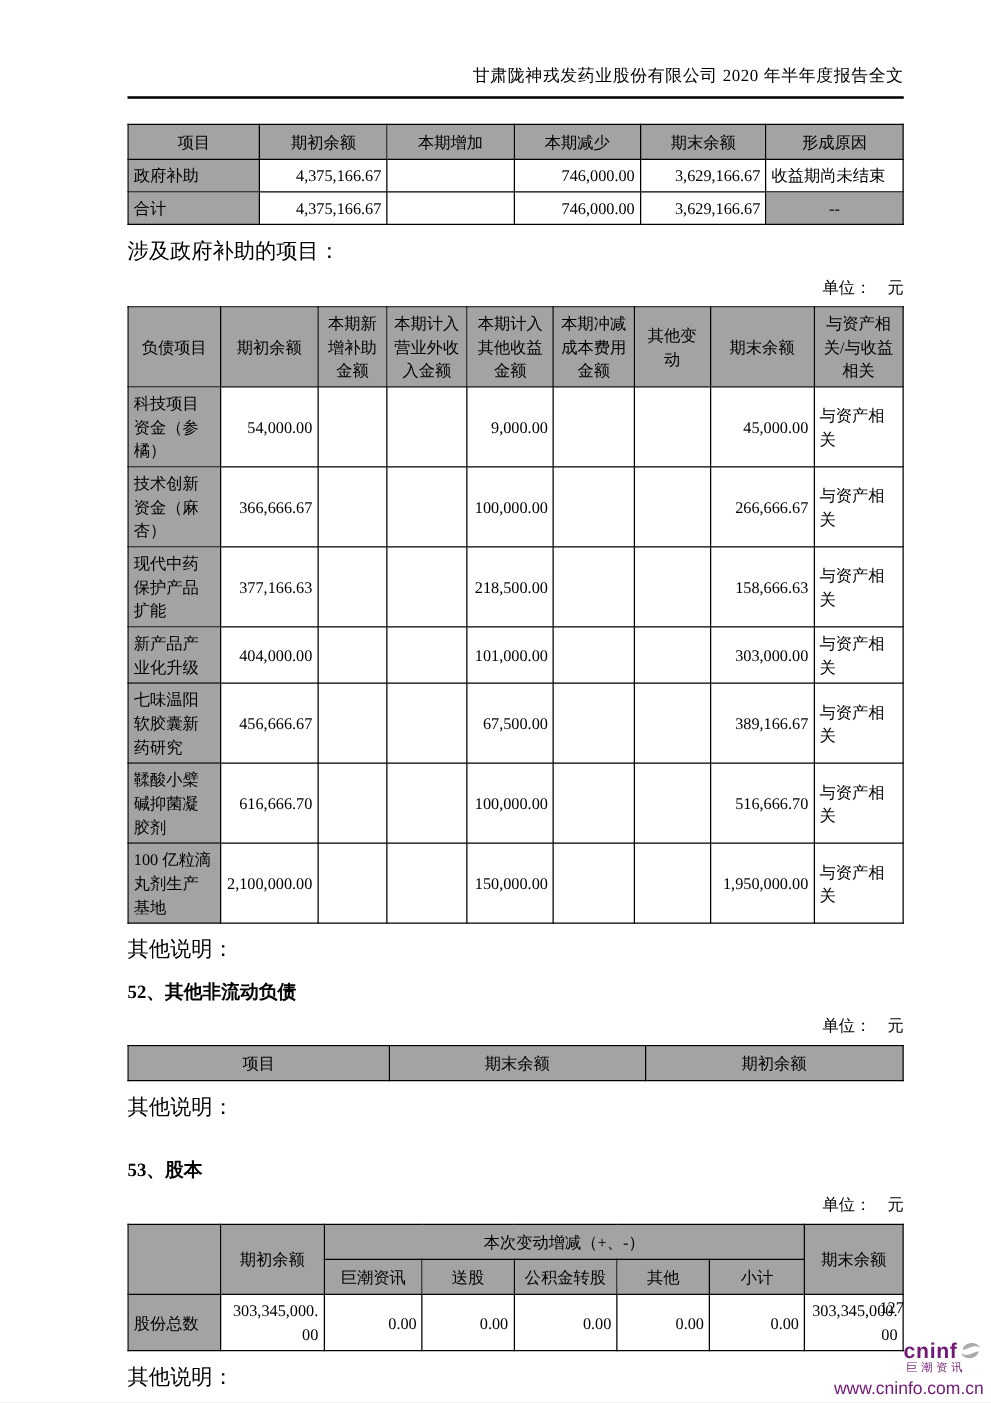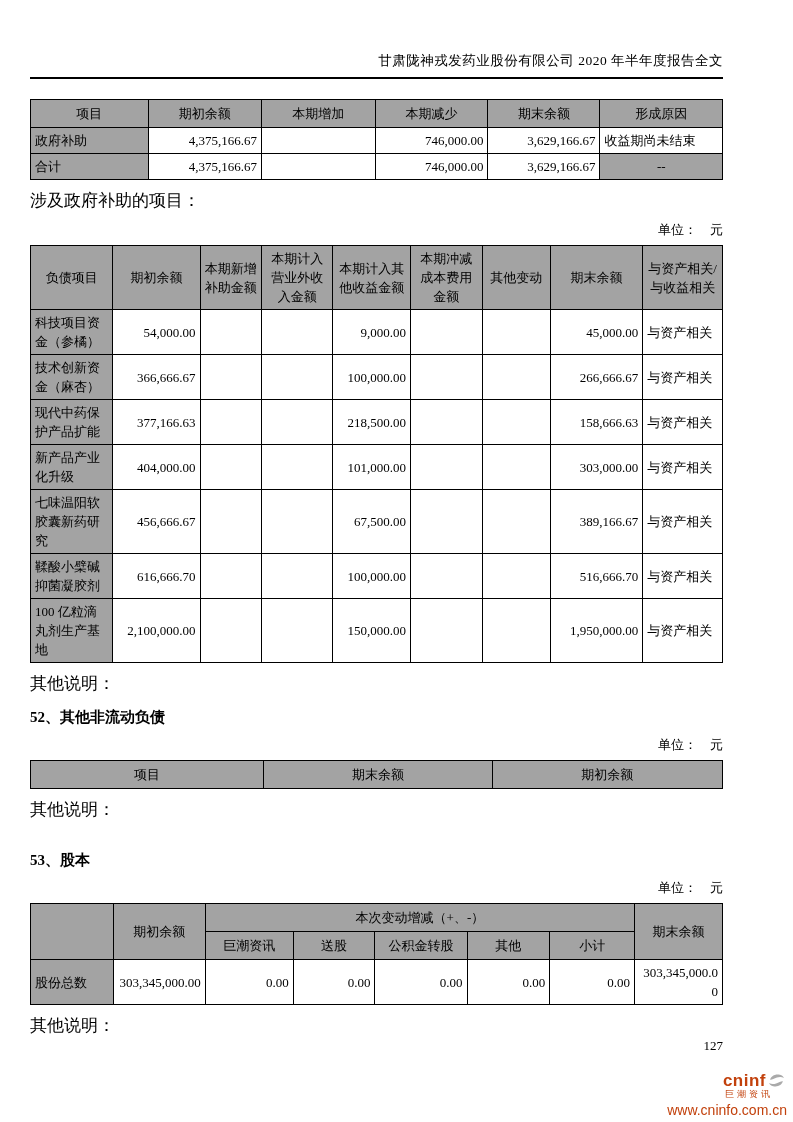--- a/index.html
+++ b/index.html
@@ -1,18 +1,18 @@
 <!DOCTYPE html>
 <html><head>
 <meta charset="utf-8">
 <style>
   html,body{margin:0;padding:0;background:#e8e8e8;}
   .page{width:793px;height:1122px;background:#fff;position:relative;margin:0 auto;
         font-family:"Liberation Serif","DejaVu Serif",serif;color:#000;overflow:hidden;}
-  .content{padding:52px 70px 0 30px;}
+  .content{padding:52px 70px 0 102px;}
   .doc-title{text-align:right;font-size:13.5px;letter-spacing:.5px;padding-bottom:7px;border-bottom:2px solid #000;}
   table{border-collapse:collapse;width:100%;table-layout:fixed;font-size:13px;}
   .t{border:1.5px solid #000;}
   .t th,.t td{border:1px solid #000;padding:3px 4px;line-height:19px;vertical-align:middle;
               font-weight:normal;overflow:hidden;word-break:break-all;}
   .t th{background:#a3a3a3;text-align:center;}
   .gray{background:#a3a3a3;}
   .num{text-align:right;}
   .lbl{text-align:left;}
   .ctr{text-align:center;}
@@ -21,21 +21,21 @@
   .t1 td{height:19px;}
   .t2{margin-top:0;}
   .t3 th{height:21px;}
   .t4 td,.t4 th{height:21px;}
   .note{font-size:17px;margin:9px 0 0 0;}
   .unit{font-size:13px;text-align:right;margin:9px 0 6px 0;}
   .sec{font-size:15px;font-weight:bold;margin:13px 0 0 0;}
   .sec53{margin-top:30px;}
   .page-number{position:absolute;right:70px;top:1038px;font-size:13px;}
   .footer-logo{position:absolute;right:6px;top:1072px;display:flex;flex-direction:column;
-               align-items:flex-end;color:#c2410c;font-family:"Liberation Sans",sans-serif;}
+               align-items:flex-end;color:#701a75;font-family:"Liberation Sans",sans-serif;}
   .logo-row{display:flex;align-items:center;margin-right:2px;}
   .brand{font-size:17px;font-weight:bold;letter-spacing:.5px;line-height:16px;}
   .swirl{margin-left:2px;}
   .logo-cn{font-size:9px;letter-spacing:3px;margin:-1px 14px 0 0;}
   .logo-url{font-size:14px;margin-top:1px;}
 </style>
 </head>
 <body>
 
 <div class="page">

